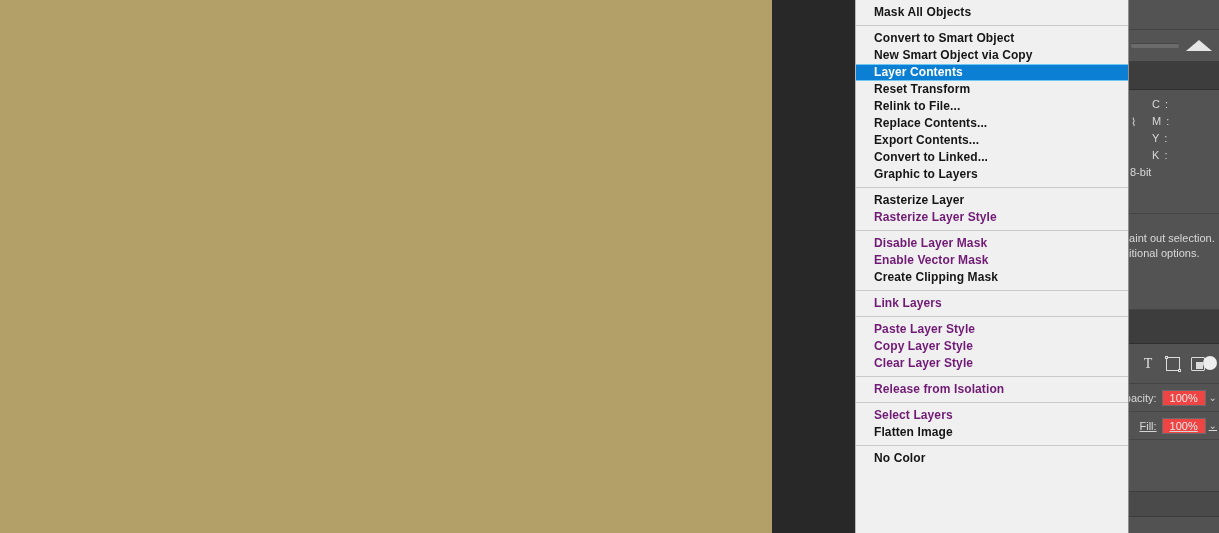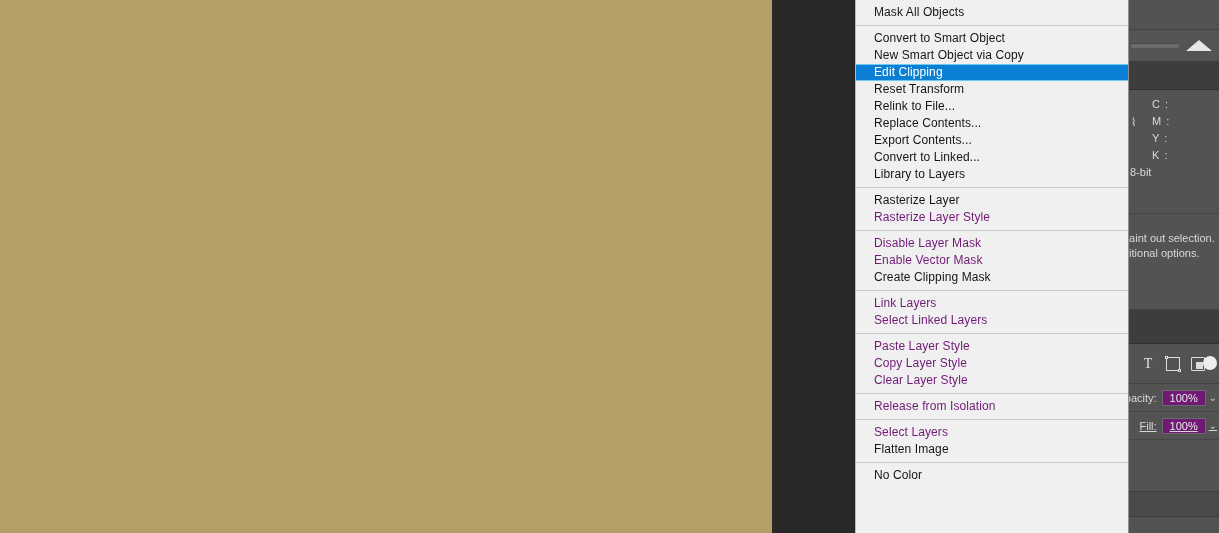--- a/index.html
+++ b/index.html
@@ -53,20 +53,21 @@
     color: #1a1a1a;
   }
   .menu-item {
     height: 17px;
     line-height: 17px;
     padding: 0 8px 0 18px;
     white-space: nowrap;
     font-size: 12px;
     color: #151515;
     letter-spacing: 0.1px;
+    font-weight: bold;
   }
   .menu-item.disabled {
     color: #701a75;
   }
   .menu-item.selected {
     background: #0a7fd4;
     color: #ffffff;
     border-top: 1px solid #6ec8f2;
     border-bottom: 1px solid #6ec8f2;
     height: 15px;
@@ -270,21 +271,21 @@
   }
   .opacity-row { top: 384px; border-bottom: 1px solid #464646; }
   .fill-row { top: 412px; border-bottom: 1px solid #464646; text-decoration: underline; }
   .field-label {
     font-size: 11px;
     color: #d8d8d8;
     margin-right: 5px;
     white-space: nowrap;
   }
   .field-value {
-    background: #701a75;
+    background: #ef4444;
     border: 1px solid #6a6a6a;
     font-size: 11px;
     color: #eaeaea;
     padding: 1px 4px;
     min-width: 34px;
     text-align: center;
   }
   .chev {
     margin-left: 3px;
     font-size: 10px;
@@ -317,40 +318,39 @@
   <div class="workspace-gutter"></div>
 
   <div class="context-menu">
     <div class="menu-pad-top"></div>
 
     <div class="menu-item">Mask All Objects</div>
     <div class="menu-sep"></div>
 
     <div class="menu-item">Convert to Smart Object</div>
     <div class="menu-item">New Smart Object via Copy</div>
-    <div class="menu-item selected">Edit Clipping</div>
+    <div class="menu-item selected">Layer Contents</div>
     <div class="menu-item">Reset Transform</div>
     <div class="menu-item">Relink to File...</div>
     <div class="menu-item">Replace Contents...</div>
     <div class="menu-item">Export Contents...</div>
     <div class="menu-item">Convert to Linked...</div>
-    <div class="menu-item">Library to Layers</div>
+    <div class="menu-item">Graphic to Layers</div>
     <div class="menu-sep"></div>
 
     <div class="menu-item">Rasterize Layer</div>
     <div class="menu-item disabled">Rasterize Layer Style</div>
     <div class="menu-sep"></div>
 
     <div class="menu-item disabled">Disable Layer Mask</div>
     <div class="menu-item disabled">Enable Vector Mask</div>
     <div class="menu-item">Create Clipping Mask</div>
     <div class="menu-sep"></div>
 
     <div class="menu-item disabled">Link Layers</div>
-    <div class="menu-item disabled">Select Linked Layers</div>
     <div class="menu-sep"></div>
 
     <div class="menu-item disabled">Paste Layer Style</div>
     <div class="menu-item disabled">Copy Layer Style</div>
     <div class="menu-item disabled">Clear Layer Style</div>
     <div class="menu-sep"></div>
 
     <div class="menu-item disabled">Release from Isolation</div>
     <div class="menu-sep"></div>
 

